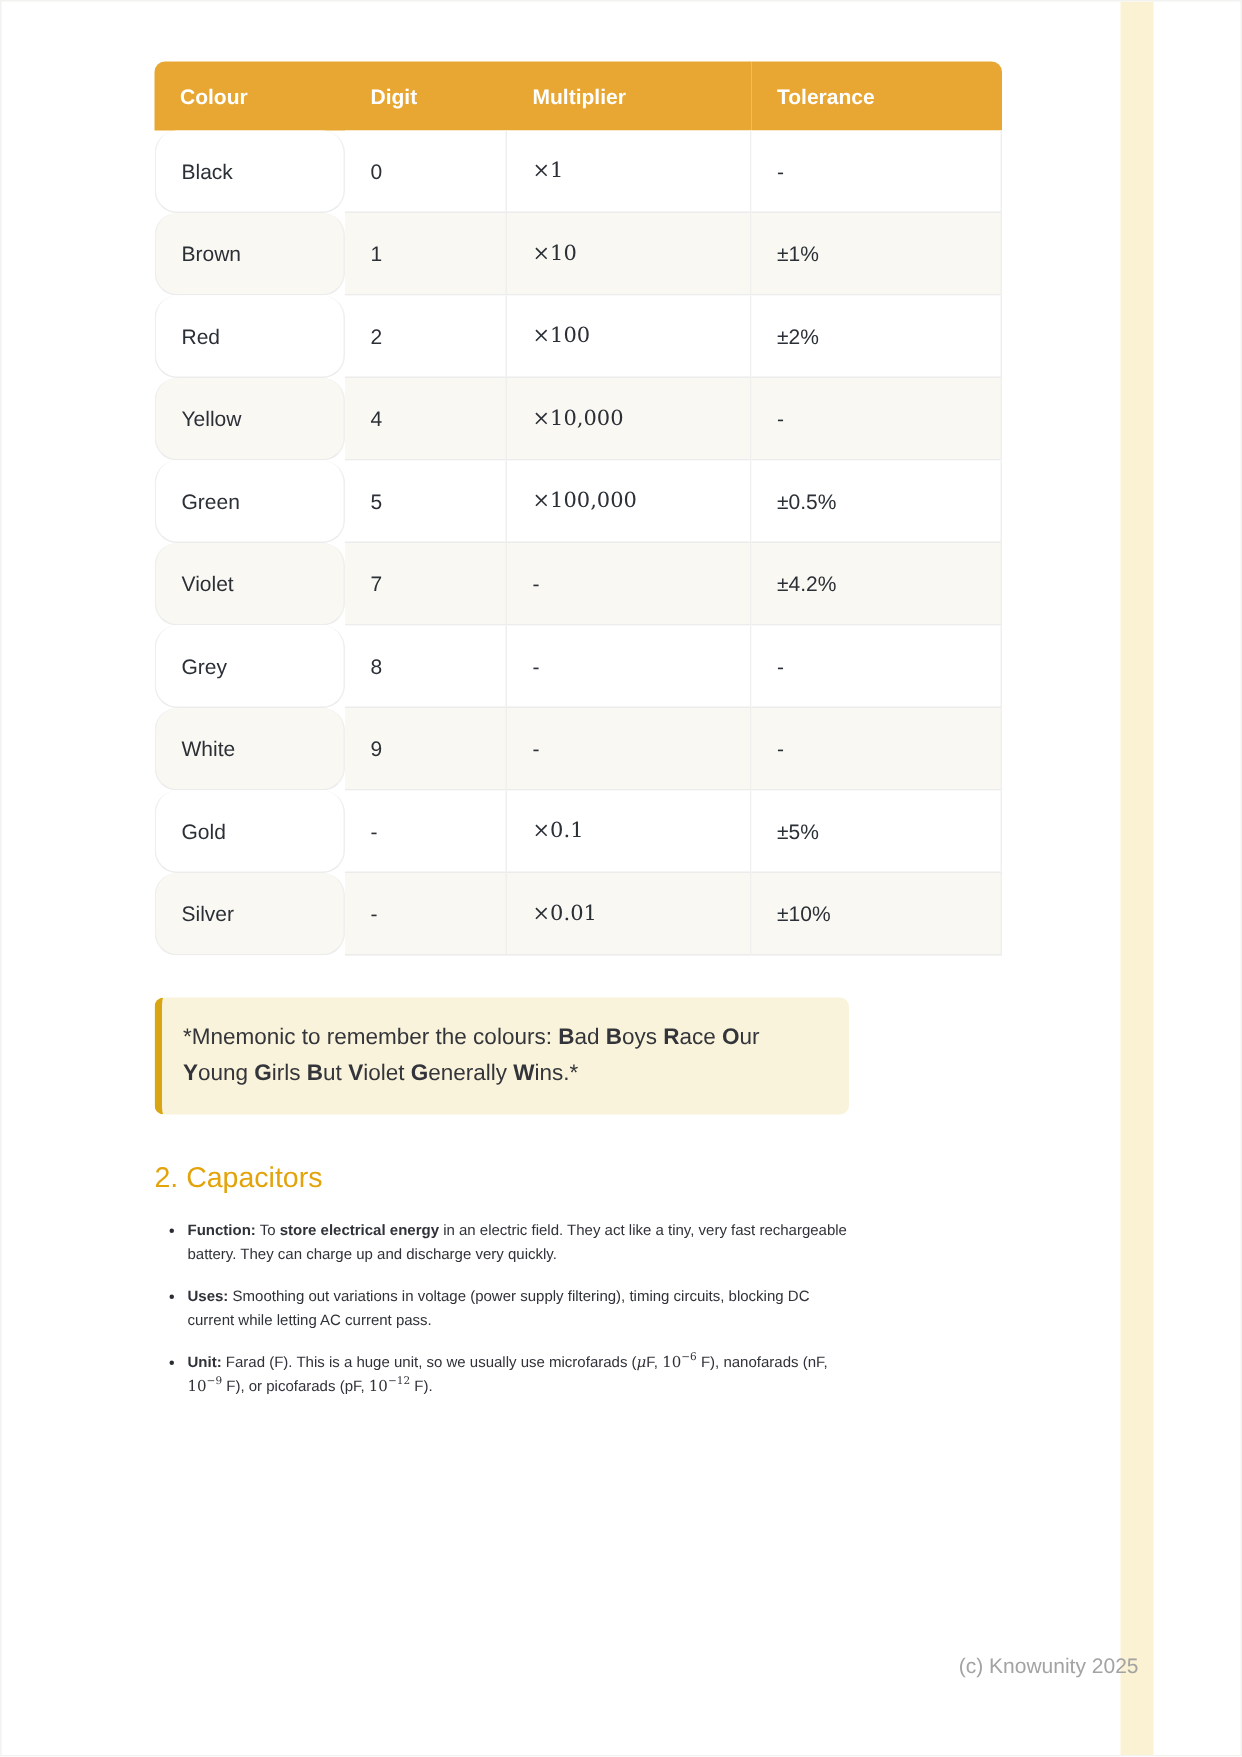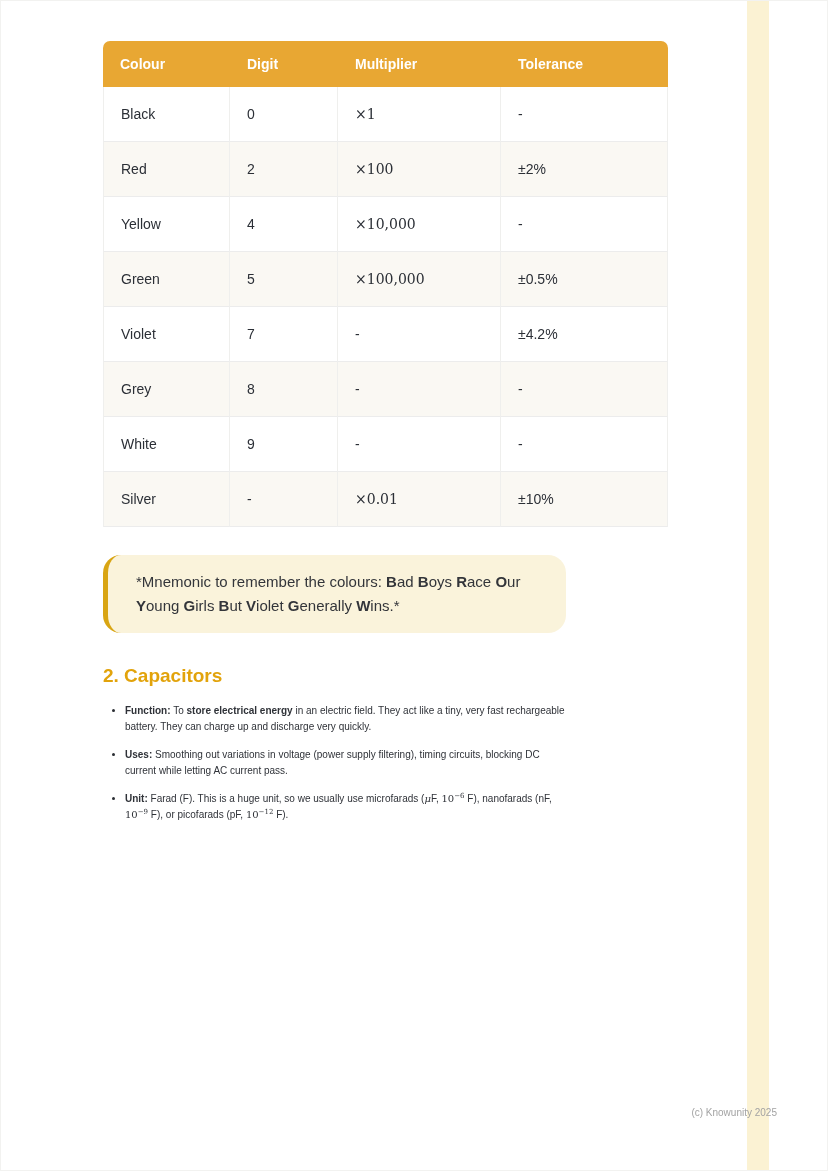--- a/index.html
+++ b/index.html
@@ -58,72 +58,72 @@
   .colour-table td {
     height: 55px;
     box-sizing: border-box;
     padding: 0 17px;
     vertical-align: middle;
     background: #ffffff;
     border-bottom: 1px solid #ececec;
     border-right: 1px solid #efefed;
     color: #2b2f36;
   }
-  .colour-table td:first-child { border-left: 1px solid #efefed; }
+  .colour-table td:first-child { border-left: 1px solid #efefed; border-radius: 15px; }
   .colour-table tbody tr:nth-child(even) td { background: #faf8f3; }
 
   .math {
     font-family: "DejaVu Serif", serif;
   }
   .it { font-style: italic; }
   .b  { font-weight: 700; }
   sup { font-size: 0.7em; line-height: 0; }
 
   
   .callout {
     margin-top: 28px;
     background: #faf3db;
     border-left: 5px solid #d9a513;
-    border-radius: 18px;
-    padding: 15px 28px;
+    border-radius: 6px;
+    padding: 15px 14px;
     box-sizing: border-box;
   }
   .callout-text {
     margin: 0;
     font-size: 15px;
     line-height: 1.6;
     color: #33353a;
   }
 
   
   .section-title {
     margin: 32px 0 16px 0;
     font-size: 19px;
-    font-weight: 700;
+    font-weight: 400;
     color: #e2a30b;
   }
   .bullet-list {
     margin: 0;
     padding-left: 22px;
     list-style: disc;
   }
   .bullet-list li {
     font-size: 10px;
     line-height: 1.55;
     margin-bottom: 13px;
     color: #2f3238;
   }
   .bullet-list li::marker { color: #2a2d33; }
 
   
   .watermark {
     position: absolute;
-    right: 50px;
+    right: 68px;
     bottom: 52px;
-    font-size: 10px;
+    font-size: 14px;
     color: #a3a3a3;
     z-index: 2;
   }
 </style>
 </head>
 <body>
 
 <div class="page">
   <div class="right-strip"></div>
 
@@ -145,20 +145,26 @@
         </tr>
       </thead>
       <tbody>
           <tr>
         <td>Black</td>
         <td>0</td>
         <td class="math">×1</td>
         <td>-</td>
       </tr>
           <tr>
+        <td>Brown</td>
+        <td>1</td>
+        <td class="math">×10</td>
+        <td>±1%</td>
+      </tr>
+          <tr>
         <td>Red</td>
         <td>2</td>
         <td class="math">×100</td>
         <td>±2%</td>
       </tr>
           <tr>
         <td>Yellow</td>
         <td>4</td>
         <td class="math">×10,000</td>
         <td>-</td>
@@ -179,20 +185,26 @@
         <td>Grey</td>
         <td>8</td>
         <td>-</td>
         <td>-</td>
       </tr>
           <tr>
         <td>White</td>
         <td>9</td>
         <td>-</td>
         <td>-</td>
+      </tr>
+          <tr>
+        <td>Gold</td>
+        <td>-</td>
+        <td class="math">×0.1</td>
+        <td>±5%</td>
       </tr>
           <tr>
         <td>Silver</td>
         <td>-</td>
         <td class="math">×0.01</td>
         <td>±10%</td>
       </tr>
         </tbody>
     </table>
 

